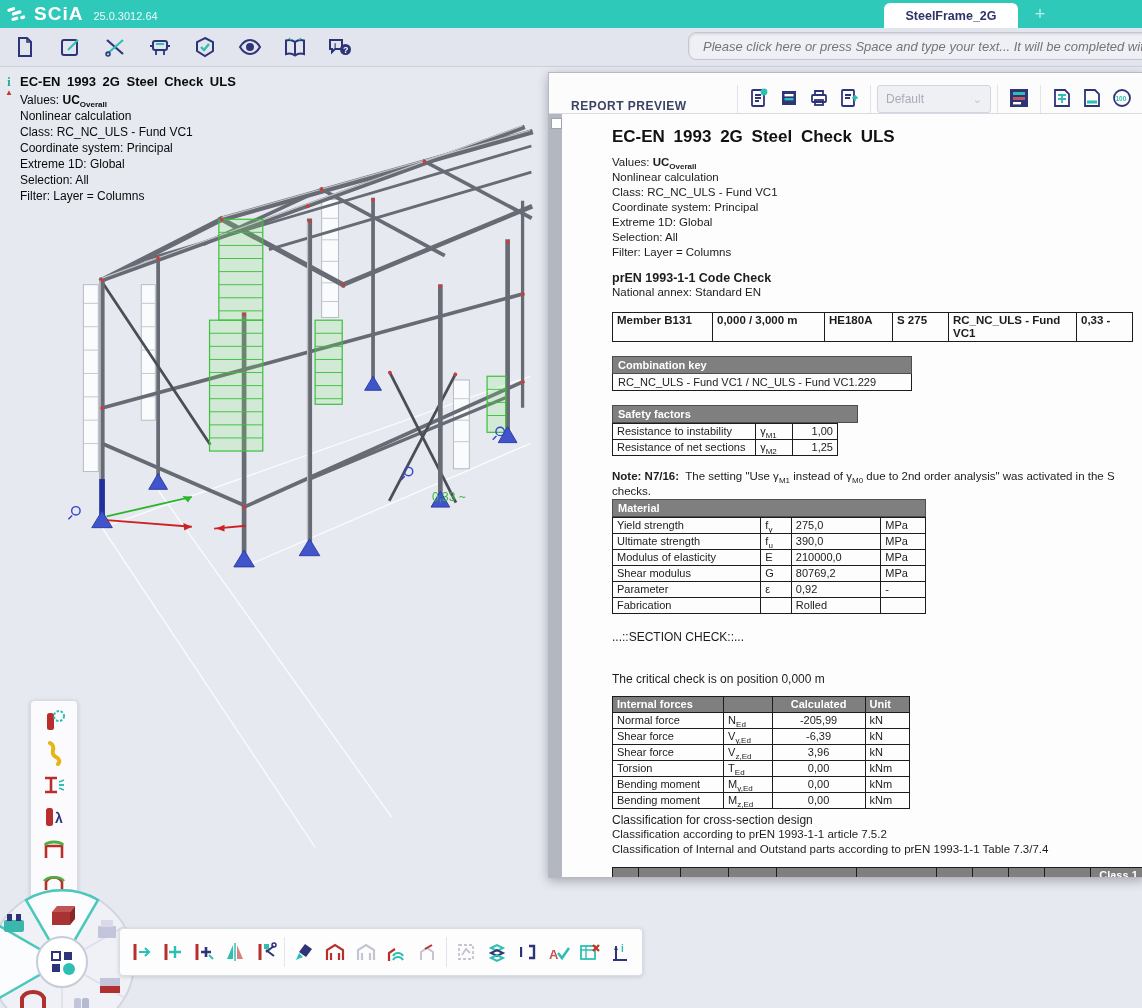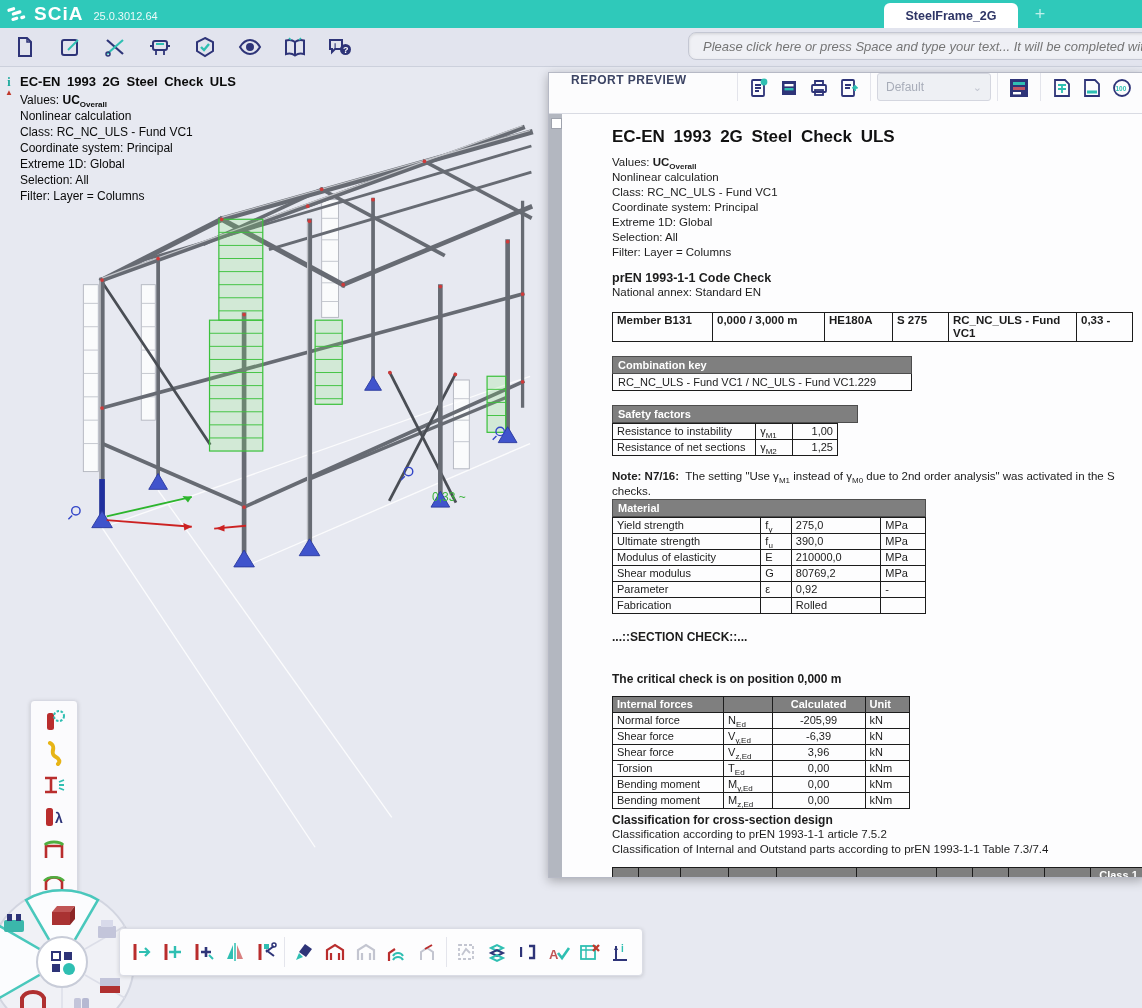--- a/index.html
+++ b/index.html
@@ -50,21 +50,21 @@
   .btools .mbtn{width:31px;height:36px;margin:0}
   .bsep{width:1px;height:30px;background:#e4e5ec;margin:0 3px}
 
   
   .wheel{position:absolute;left:-18px;top:882px;width:160px;height:160px}
 
   
   .report{position:absolute;left:548px;top:72px;width:594px;height:804px;background:#b3b7c0;
        border:1px solid #b6b9c5;box-shadow:0 3px 10px rgba(0,0,0,.28);overflow:hidden}
   .rhead{position:absolute;left:0;top:0;width:100%;height:40px;background:#fcfcfd;
-       border-bottom:1px solid #d9dbe3;display:flex;align-items:flex-start}
+       border-bottom:1px solid #d9dbe3;display:flex;align-items:flex-end}
   .rtitle{font-size:12px;font-weight:bold;letter-spacing:.5px;color:#3c4464;margin-left:22px;width:160px}
   .rsep{width:1px;height:28px;background:#e3e4eb;margin:0 6px}
   .rbtn{width:30px;height:30px;display:flex;align-items:center;justify-content:center;cursor:pointer}
   .rdrop{width:96px;height:26px;background:#eef0f4;border:1px solid #d4d6df;border-radius:3px;
        display:flex;align-items:center;font-size:12px;color:#a7acb8;padding:0 8px;justify-content:space-between}
   .rdrop .car{color:#c2c5d0;font-size:11px}
   .handle{position:absolute;left:2px;top:45px;width:9px;height:9px;background:#fff;border:1px solid #9fa3ad}
 
   
   .page{position:absolute;left:13px;top:41px;width:581px;height:763px;background:#fdfdfe;overflow:hidden}
@@ -80,21 +80,21 @@
        border:1px solid #4d4d4d;padding:1px 5px;box-sizing:border-box}
   .boxrow{border:1px solid #1c1c1c;border-top:none;font-size:11px;line-height:14px;padding:1px 5px;box-sizing:border-box}
   .t-member{margin-top:12px;width:520px}
   .t-member td{font-weight:bold;vertical-align:top;font-size:11.5px;white-space:normal}
   .t-sf{width:226px}  .t-sf .c2{text-align:right}
   .t-mat{width:314px} .t-mat .c2{text-align:left}
   .t-if{width:298px}  .t-if .c2{text-align:center}
   .t-if th.c0,.t-if th.c3{text-align:left}
   .t-class{width:534px;margin-top:10px}
   .note{font-size:11.5px;line-height:15px;margin-top:13px;white-space:nowrap;overflow:hidden}
-  .sec{margin-top:16px;font-weight:bold;font-size:12px}
+  .sec{margin-top:16px;font-weight:normal;font-size:12px}
 </style>
 </head>
 <body>
 
 <div class="viewport">
   <svg class="scene" width="548" height="942" viewBox="0 66 548 1008">
 
     <g stroke="#ffffff" stroke-width="1.4" opacity=".85">
       <line x1="90" y1="560" x2="548" y2="398"></line>
         <line x1="90" y1="560" x2="318" y2="902"></line>

